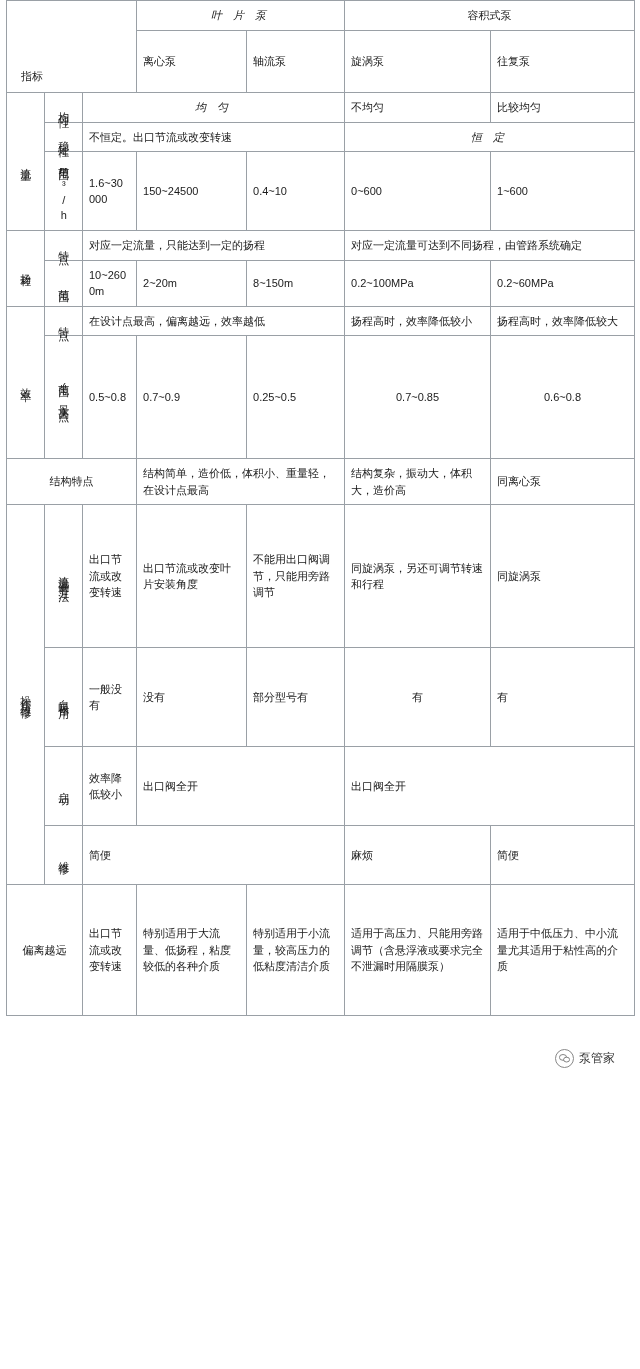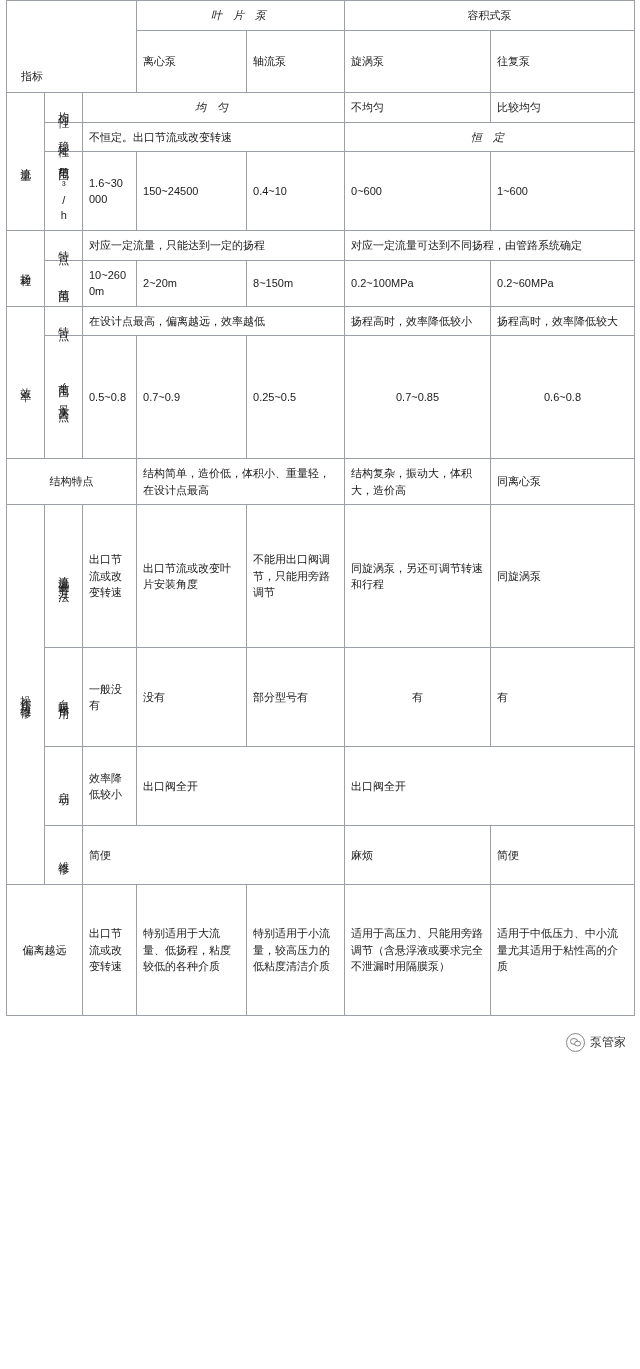--- a/index.html
+++ b/index.html
@@ -51,23 +51,23 @@
   }
   .topleft .lbl{
     position:absolute;
     left:14px;
     bottom:8px;
     font-size:11px;
   }
   .footer{
     height:52px;
     display:flex;
-    align-items:center;
+    align-items:flex-end;
     justify-content:flex-end;
-    padding:0 14px 0 0;
+    padding:0 25px 0 0;
     box-sizing:border-box;
   }
   .badge{
     display:flex;
     align-items:center;
     gap:5px;
     font-size:12px;
     color:#333;
   }
   .badge .ring{

